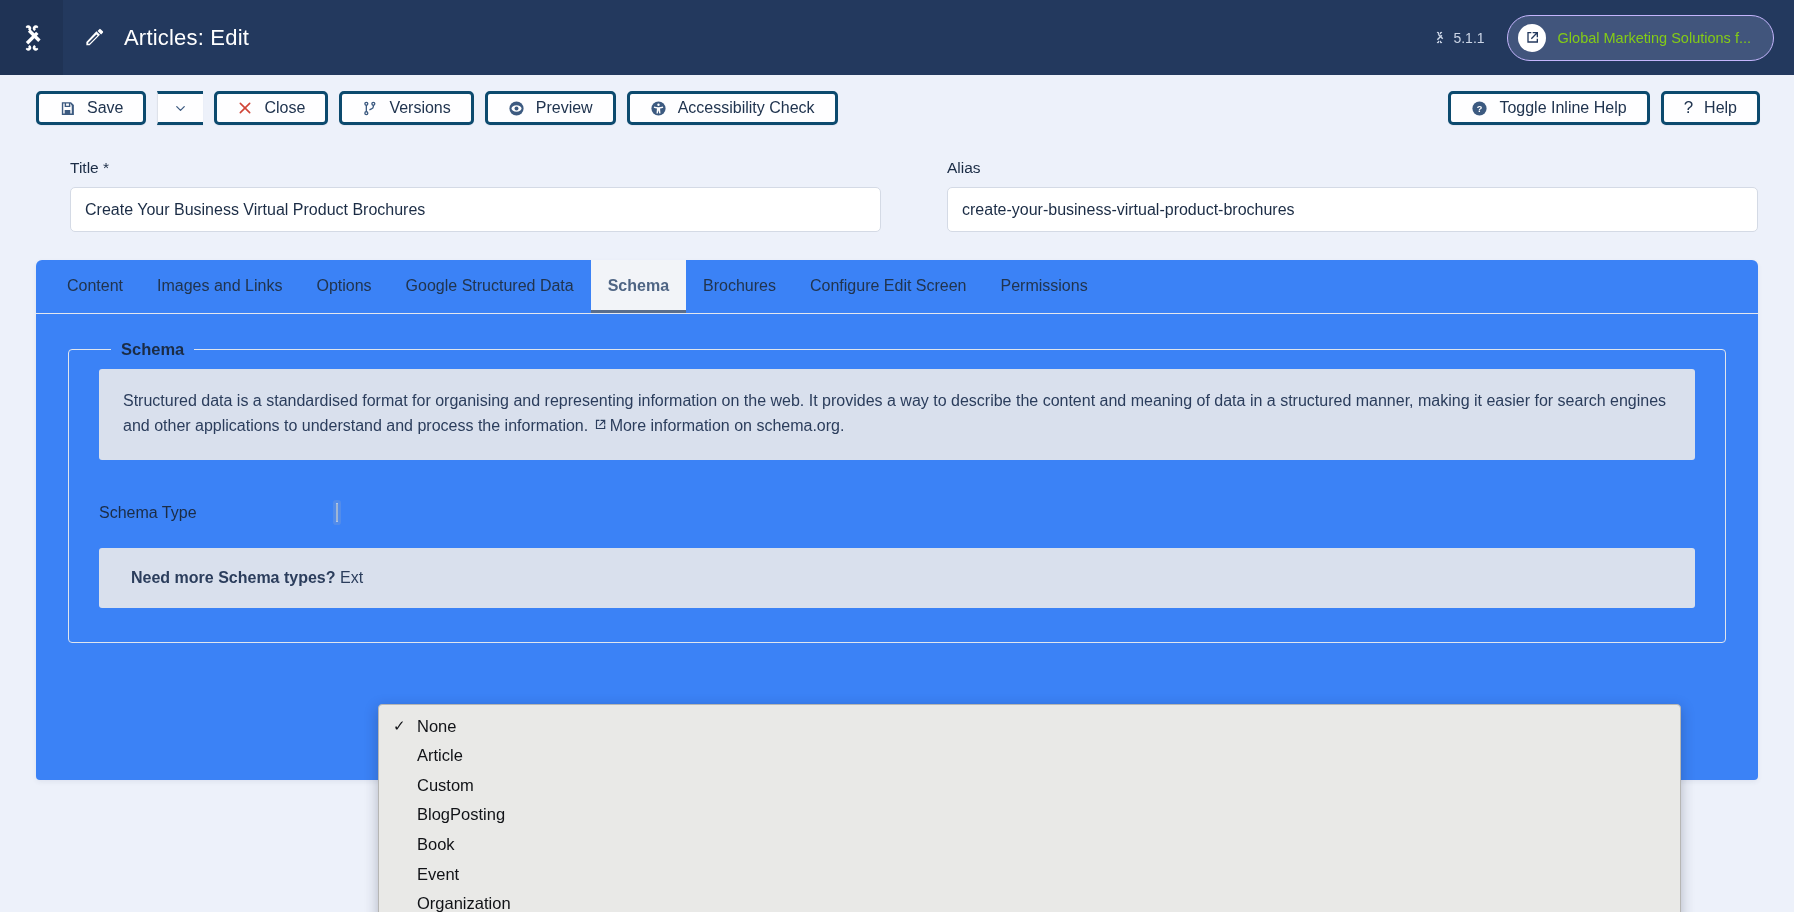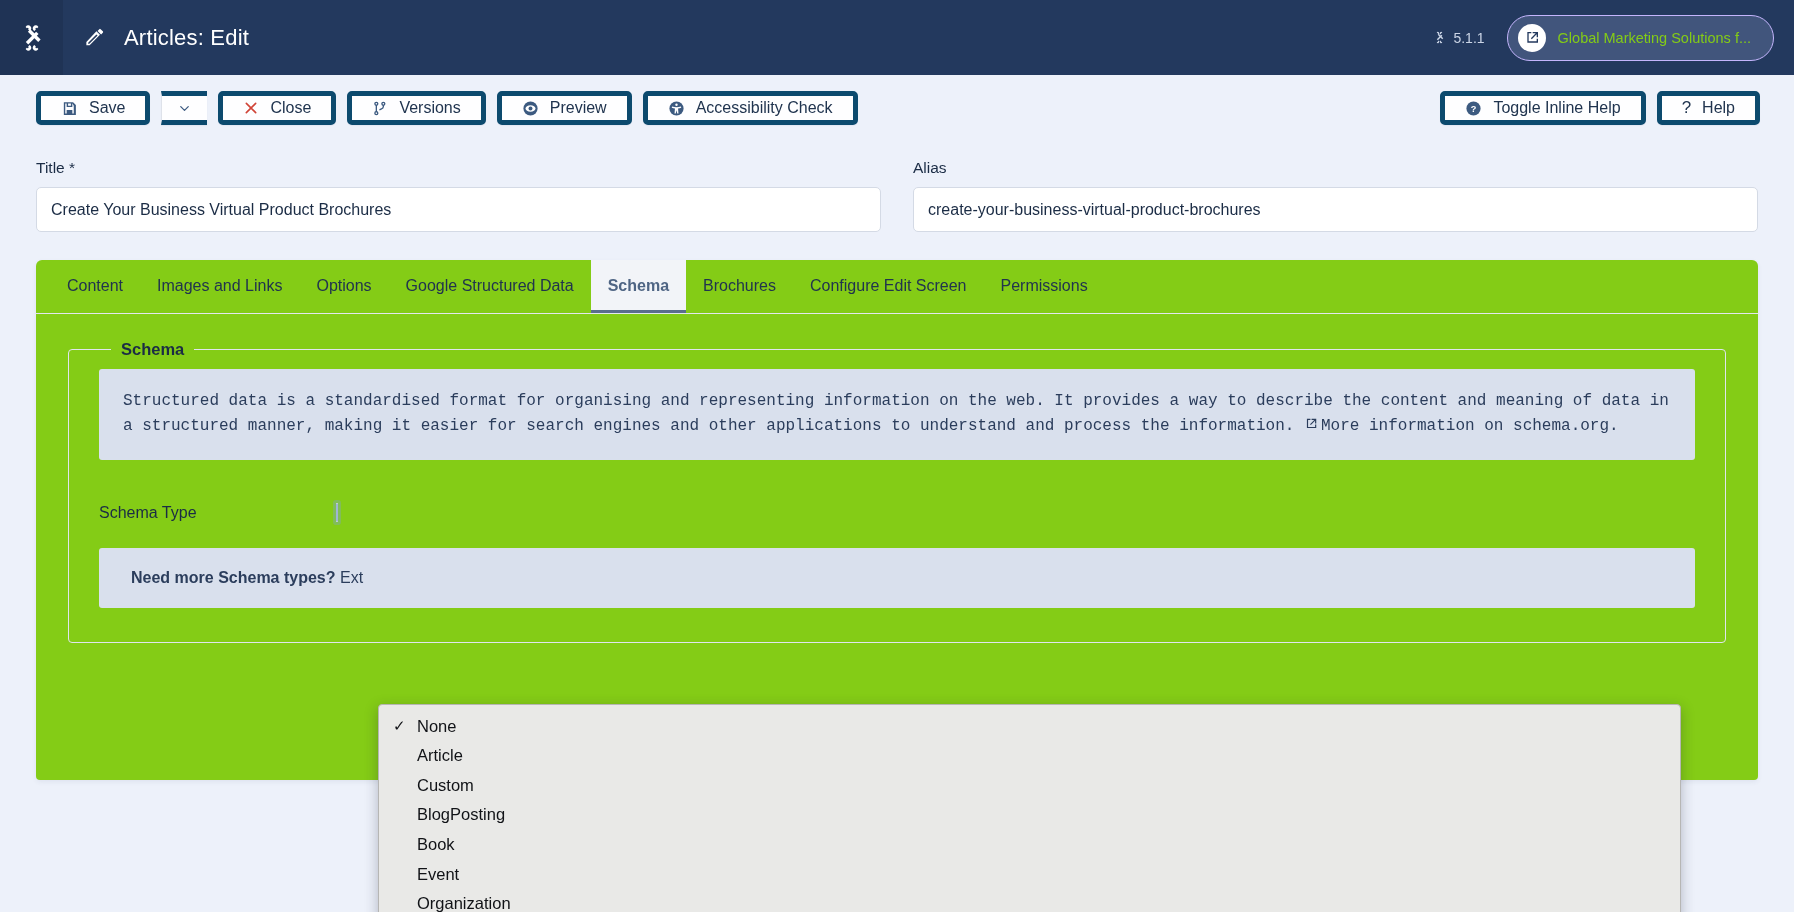--- a/index.html
+++ b/index.html
@@ -89,21 +89,21 @@
     padding: 0 34px 0 36px;
     gap: 11px;
   }
   .tb-btn {
     display: inline-flex;
     align-items: center;
     gap: 11px;
     height: 34px;
     padding: 0 20px;
     background: #fefeff;
-    border: 5px solid #0c4a6e;
+    border: 3px solid #0c4a6e;
     border-radius: 5px;
     font-size: 16px;
     color: #20344f;
     white-space: nowrap;
     box-shadow: 0 1px 1px rgba(30,45,70,.05);
     cursor: pointer;
   }
   .tb-btn svg { display:block; flex:0 0 auto; }
   .tb-group { display: inline-flex; }
   .tb-group .tb-btn:first-child {
@@ -121,21 +121,21 @@
   
   .content-area {
     padding: 0 36px;
     position: relative;
   }
   .field-row {
     display: flex;
     gap: 32px;
     padding-top: 18px;
   }
-  .field-col { flex: 1 1 0; min-width: 0; }
+  .field-col { flex: 1 1 0; min-width: 0; margin-left: 34px; }
   .field-label {
     font-size: 15.5px;
     color: #1b2c45;
     margin-bottom: 10px;
     display:block;
   }
   .text-input {
     width: 100%;
     height: 45px;
     border: 1px solid #d4dae5;
@@ -144,21 +144,21 @@
     font-size: 16px;
     color: #1b2c45;
     padding: 0 14px;
     font-family: "Liberation Sans", sans-serif;
     outline: none;
   }
 
   
   .card {
     margin-top: 28px;
-    background: #84cc16;
+    background: #3b82f6;
     border-radius: 6px 6px 4px 4px;
     box-shadow: 0 2px 5px rgba(40,60,95,.07);
     min-height: 520px;
     position: relative;
   }
   .tabs {
     display: flex;
     align-items: stretch;
     border-bottom: 1px solid #e3e7ef;
     padding: 0 14px;
@@ -196,21 +196,20 @@
   }
   .alert-info {
     background: #d9e0ed;
     color: #2b3d5c;
     border-radius: 3px;
     padding: 20px 24px;
     font-size: 16px;
     line-height: 1.55;
     margin-top: 10px;
     margin-bottom: 44px;
-    font-family: Liberation Mono, monospace;
   }
   .alert-info a {
     color: #2b3d5c;
     text-decoration: none;
   }
   .inline-ext { display:inline-block; vertical-align:-1px; margin-right:3px; }
 
   .schema-row {
     display: flex;
     align-items: center;

